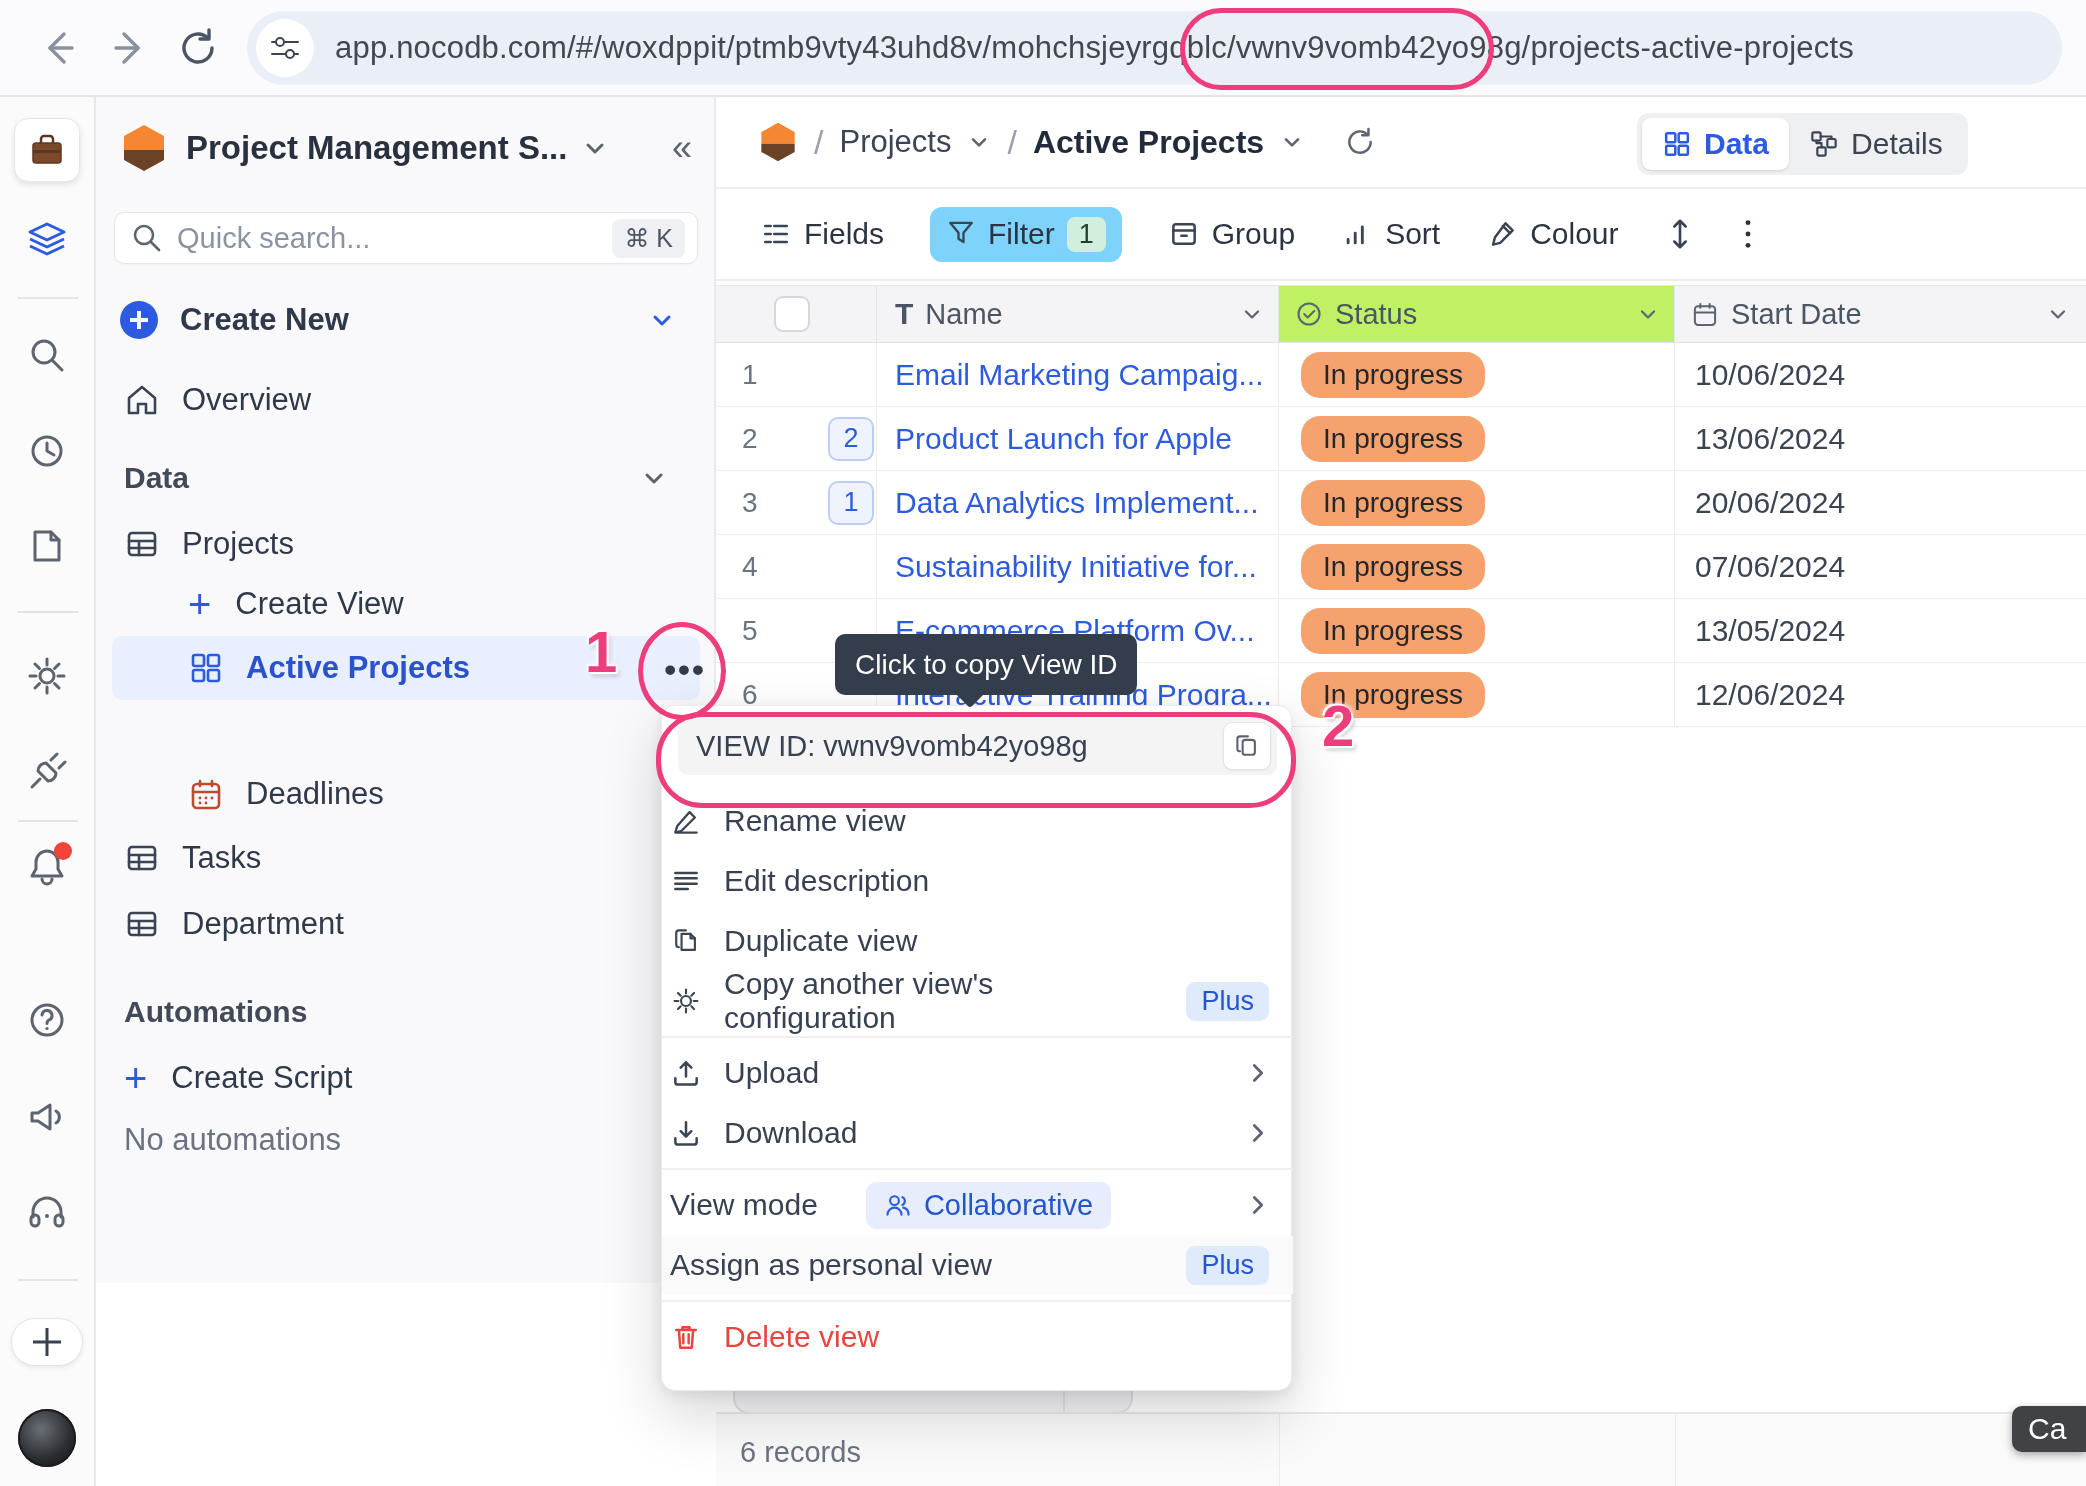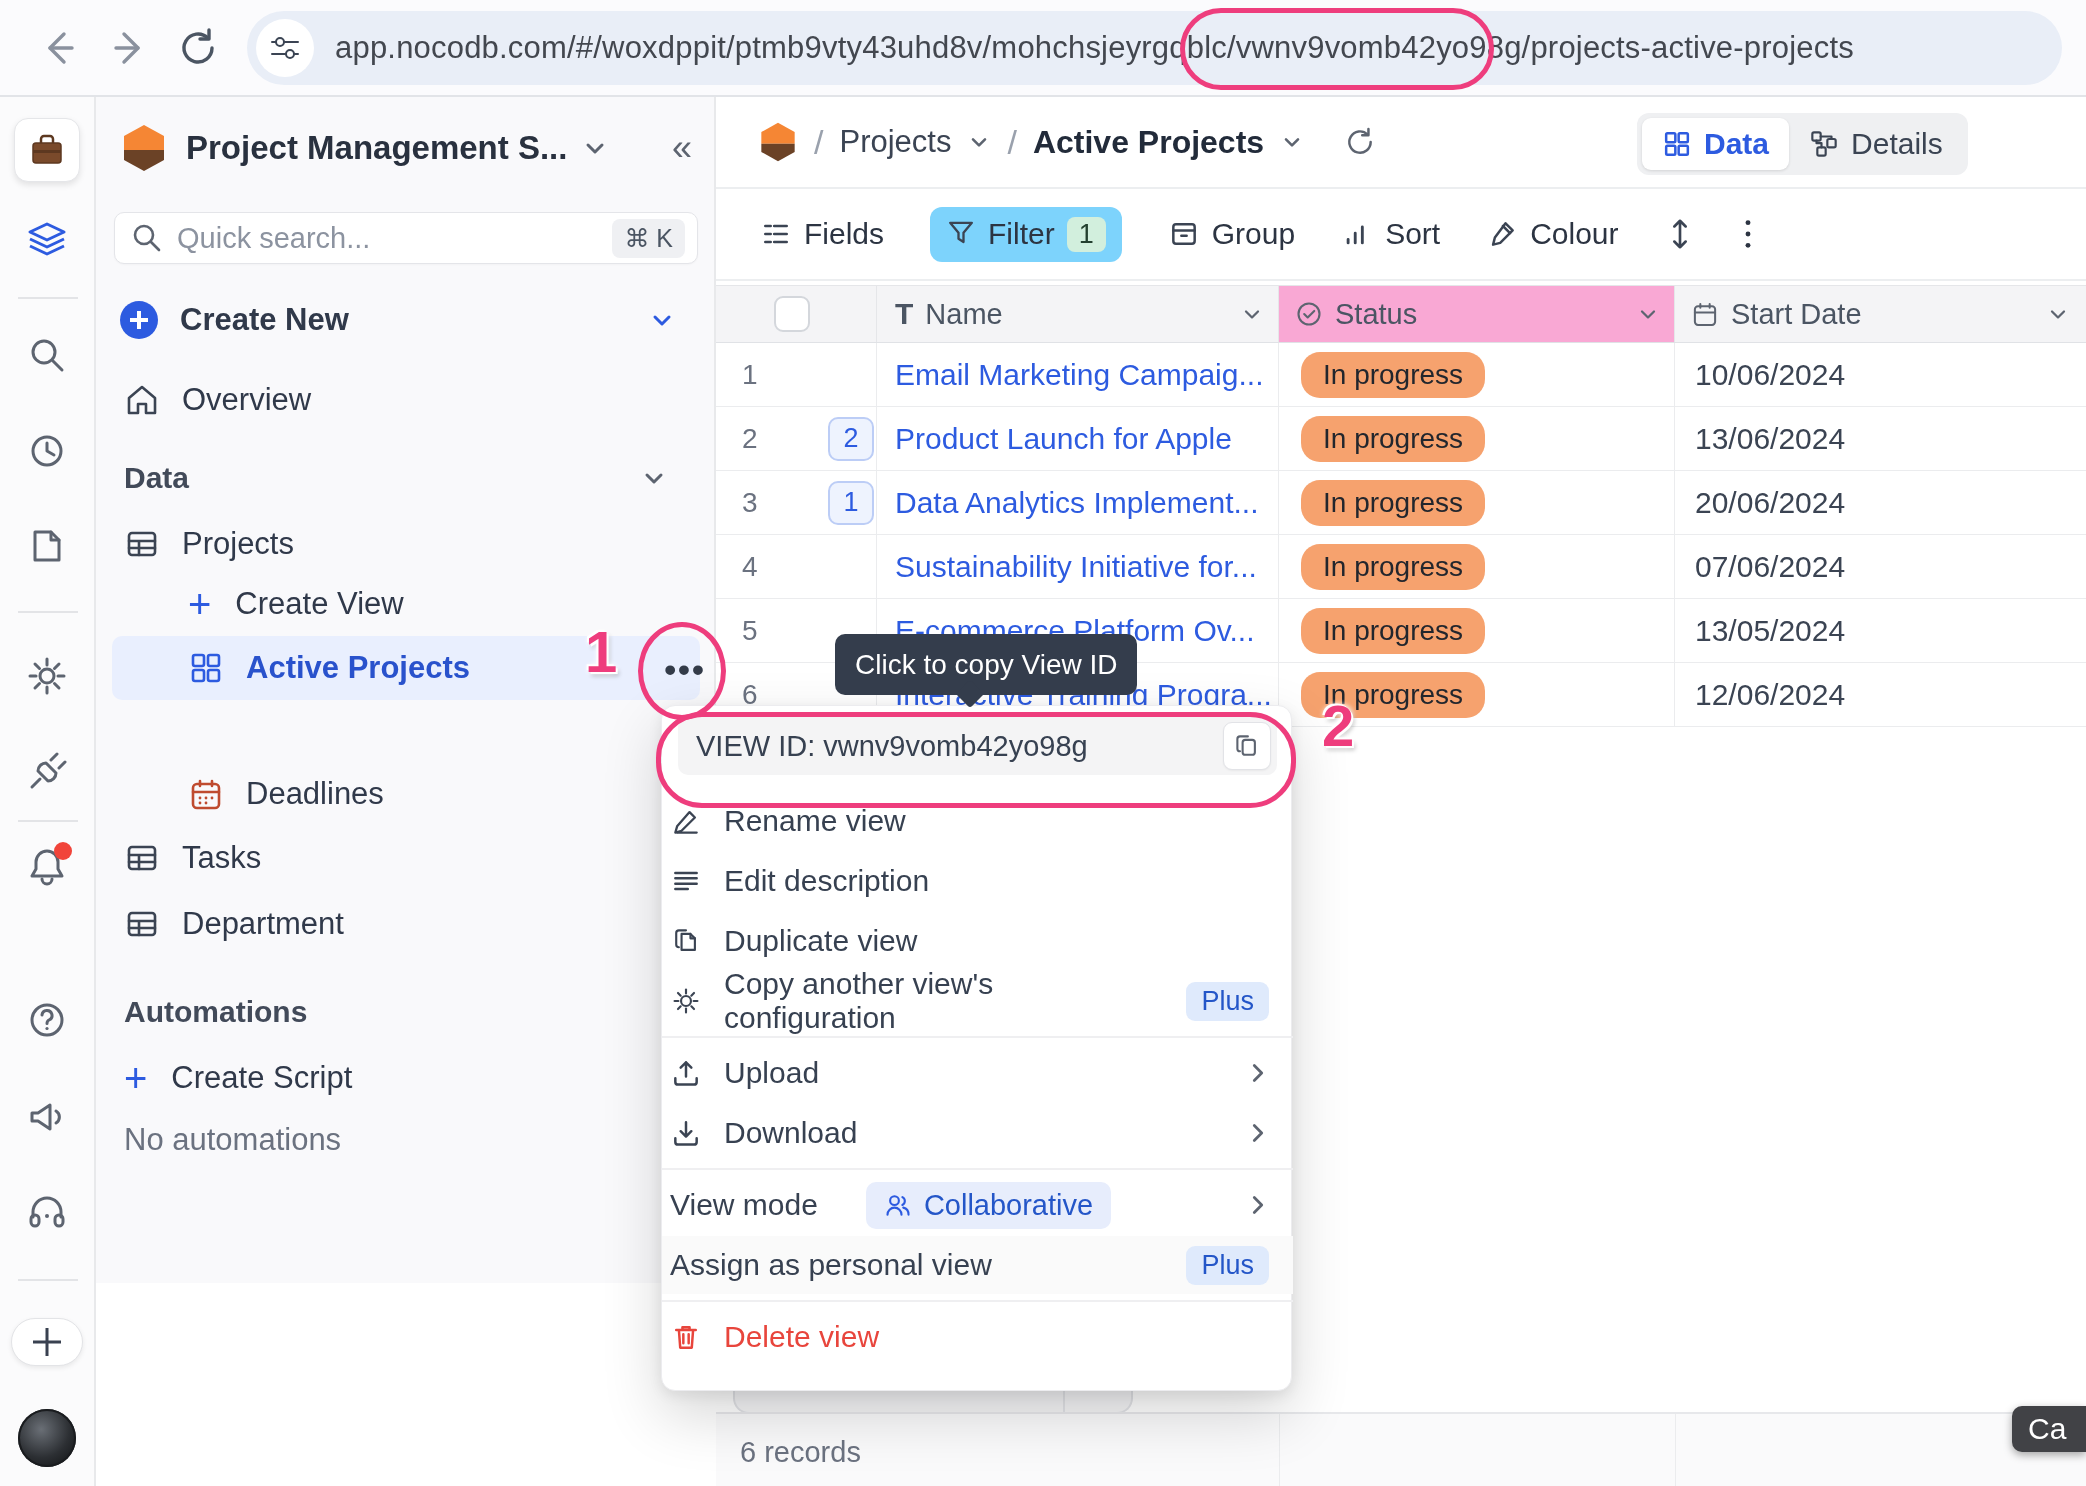--- a/index.html
+++ b/index.html
@@ -459,21 +459,21 @@
       <div class="th c-num">
           <span class="cbx"></span>
         </div>
       <div class="th c-name">
         <span style="margin-left:18px; font-size:30px; color:#4b5563; font-weight:bold;">T</span>
         <span>Name</span>
         <svg class="chev" width="24" height="24" viewBox="0 0 28 28">
             <path d="M7 11 L14 18 L21 11" class="ico-g" style="stroke-width:2.6"></path>
           </svg>
       </div>
-      <div class="th c-status" style="background:#f9a8d4">
+      <div class="th c-status" style="background:#bef264">
         <svg style="margin-left:16px" width="28" height="28" viewBox="0 0 32 32">
             <circle cx="16" cy="16" r="12" class="ico-g" style="stroke-width:2.4"></circle>
             <path d="M10.5 16 L14.5 20 L22 12.5" class="ico-g" style="stroke-width:2.4"></path>
           </svg>
         <span>Status</span>
         <svg class="chev" width="24" height="24" viewBox="0 0 28 28">
             <path d="M7 11 L14 18 L21 11" class="ico-g" style="stroke-width:2.6"></path>
           </svg>
       </div>
       <div class="th c-date">

